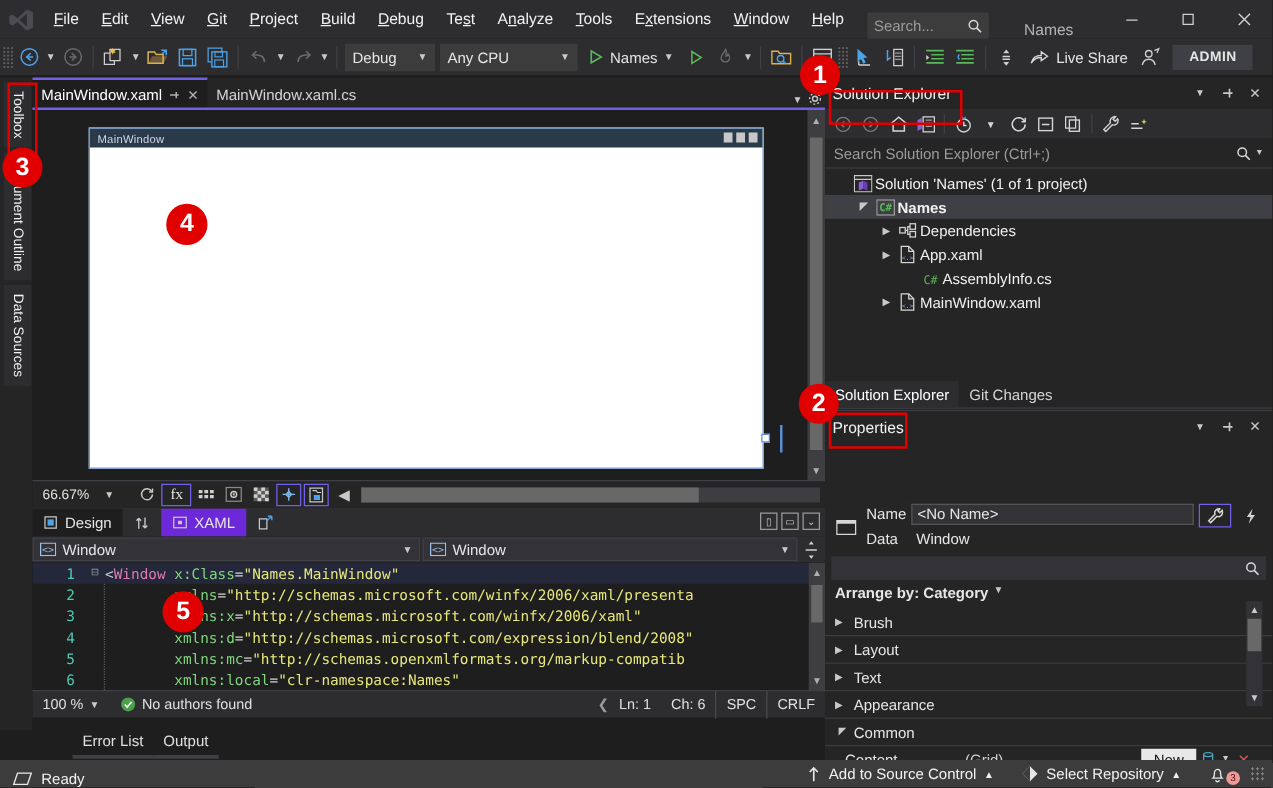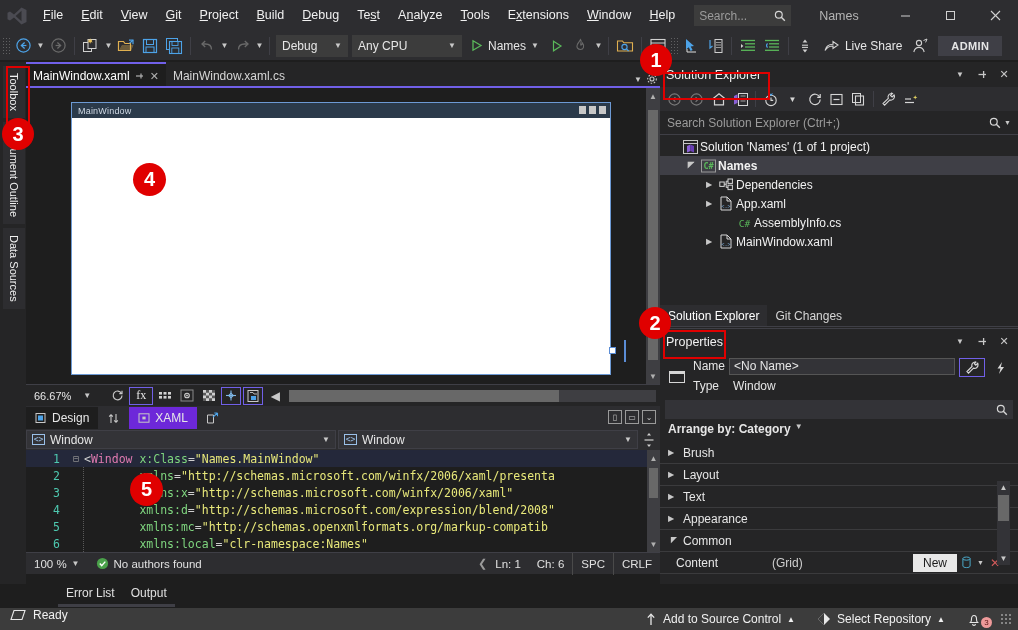--- a/index.html
+++ b/index.html
@@ -9,21 +9,21 @@
     font-family: "Liberation Sans", sans-serif;
     font-size: 12px;
     color: #f1f1f1;
     overflow: hidden;
   }
   .app { position: relative; width: 1018px; height: 630px; }
 
   
   .titlebar {
     position: absolute; left: 0; top: 0; width: 1018px; height: 31px;
-    background: #2d2d30; display: flex; align-items: center;
+    background: #2d2d30; display: flex; align-items: flex-end;
   }
   .vs-logo { width: 34px; height: 31px; display: flex; align-items: center; justify-content: center; }
   .menu { display: flex; align-items: center; height: 31px; }
   .menu-item {
     padding: 0 9px; height: 31px; line-height: 31px; font-size: 12.5px; color: #f1f1f1;
     cursor: default; white-space: nowrap;
   }
   .menu-item u { text-decoration: underline; }
   .search-box {
     margin-left: 10px; width: 97px; height: 21px; background: #3c3c3c;
@@ -174,21 +174,21 @@
   .trow.sel { background:#3f3f46; }
   .tarr { width:14px; text-align:center; color:#c8c8c8; font-size:8px; }
   .ticon { width:20px; display:flex; align-items:center; justify-content:center; }
   .trow.bold { font-weight: bold; }
 
   .panel-tabs { position:absolute; left:0; width:358px; height:22px; background:#252526; display:flex; align-items:flex-end; border-bottom:1px solid #3f3f46;}
   .ptab { height:21px; padding: 0 8px; font-size:12px; color:#d6d6d6; display:flex; align-items:center; }
   .ptab.active { background:#2d2d30; color:#ffffff; }
 
   .propbody { background:#252526; }
-  .prop-name-row { display:flex; align-items:center; padding: 4px 5px 2px 5px; gap: 4px; }
+  .prop-name-row { display:flex; align-items:center; padding: 4px 5px 2px 5px; gap: 4px; margin-top: 45px; }
   .prop-icon-box { width:24px; height:34px; display:flex; align-items:center; justify-content:center; }
   .prop-icon-box i { display:block; width:16px; height:12px; border:1px solid #d6d6d6; border-top-width:3px; }
   .pn-labels { display:flex; flex-direction:column; gap:3px; }
   .pn-lab { font-size:12px; color:#e6e6e6; height:17px; line-height:17px; }
   .pn-fields { flex:1; display:flex; flex-direction:column; gap:3px; }
   .pn-input { height:17px; background:#333337; border:1px solid #555; color:#e6e6e6; font-size:12px; padding:0 4px; line-height:15px; }
   .pn-type { height:17px; font-size:12px; color:#e6e6e6; padding-left:4px; line-height:17px; }
   .pn-sidebtns { display:flex; gap:2px; align-self:flex-start; }
   .pn-sb { width:26px; height:19px; display:flex; align-items:center; justify-content:center; }
   .pn-sb.act { border:1px solid #7160e8; }
@@ -209,21 +209,21 @@
   .prop-scroll { position:absolute; right:8px; width:13px; background:#333337; }
   .prop-scroll .thumb { position:absolute; left:1px; width:11px; background:#686868; }
   .prop-scroll .arw { height:13px; display:flex; align-items:center; justify-content:center; color:#c8c8c8; font-size:8px; }
 
   
   .bottomtabs { position:absolute; left:0; top:584px; width:660px; height:24px; background:#1e1e1e; display:flex; align-items:flex-start; padding-left:58px; }
   .btab { font-size:12px; color:#e0e0e0; padding: 2px 8px 0 8px; height:20px; }
   .btab-ul { height:3px; background:#3f3f46; }
   .statusbar {
     position:absolute; left:0; top:608px; width:1018px; height:22px; background:#3c3c3c;
-    display:flex; align-items:flex-start; font-size:12px; color:#f1f1f1;
+    display:flex; align-items:flex-end; font-size:12px; color:#f1f1f1;
   }
   .sb-left { display:flex; align-items:center; gap:7px; padding-left:10px; flex:1; }
   .sb-right { display:flex; align-items:center; gap:6px; padding-right:6px; }
   .sb-item { display:flex; align-items:center; gap:6px; padding: 0 8px; height:22px; }
   .badge-count {
     background:#ef9a9a; color:#5a1414; font-size:8px; border-radius:50%; width:11px; height:11px;
     display:flex; align-items:center; justify-content:center; margin-left:-6px; margin-top:6px;
   }
   .resize-grip { width:12px; height:12px; opacity:.5;
     background-image: radial-gradient(#d0d0d0 0.8px, transparent 0.9px); background-size:4px 4px; }
@@ -876,21 +876,21 @@
         <span class="ph-btn">✕</span>
       </div>
 
       <div class="propbody">
         <div class="prop-name-row">
           <div class="prop-icon-box">
               <i></i>
             </div>
           <div class="pn-labels">
             <div class="pn-lab">Name</div>
-            <div class="pn-lab">Type</div>
+            <div class="pn-lab">Data</div>
           </div>
           <div class="pn-fields">
             <div class="pn-input">&lt;No Name&gt;</div>
             <div class="pn-type">Window</div>
           </div>
           <div class="pn-sidebtns">
             <span class="pn-sb act">
               <svg width="15" height="14" viewBox="0 0 15 14">
                   <path d="M10 1a3.3 3.3 0 0 0-3 4.5L2 10.6l1.5 1.5 5-5A3.3 3.3 0 0 0 13 3.8c0-.5-.1-1-.3-1.5l-1.9 1.9L9.3 2.7l1.9-1.9C10.7 1 10.4 1 10 1z" fill="none" stroke="#d6d6d6" stroke-width="1.2"></path>
                 </svg>

